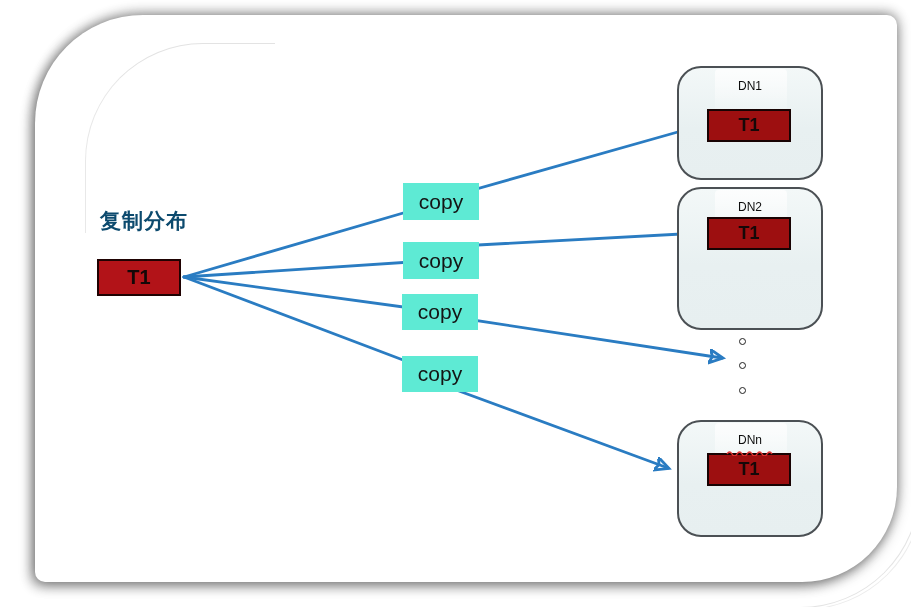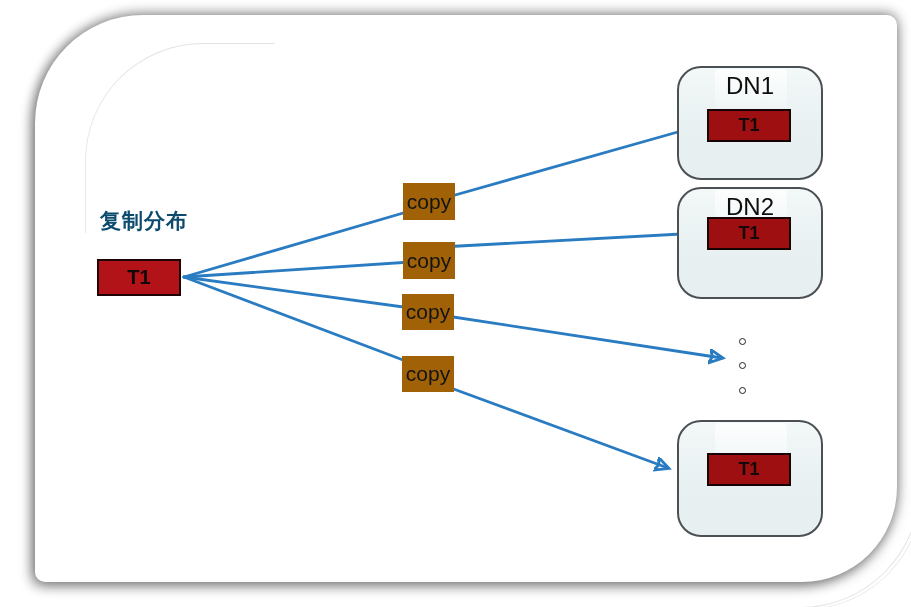--- a/index.html
+++ b/index.html
@@ -63,22 +63,22 @@
     font-weight: bold;
     z-index: 3;
   }
   .table-box.source {
     left: 97px; top: 259px; width: 84px; height: 37px;
     background: #b21318; font-size: 20px;
   }
 
   .copy-box {
     position: absolute;
-    width: 52px; height: 37px;
-    background: #a16207;
+    width: 76px; height: 37px;
+    background: #5eead4;
     display: flex; align-items: center; justify-content: center;
     font-size: 21px; color: #141414;
     z-index: 3;
   }
   .copy-1 { left: 403px; top: 183px; }
   .copy-2 { left: 403px; top: 242px; }
   .copy-3 { left: 402px; top: 294px; height: 36px; }
   .copy-4 { left: 402px; top: 356px; height: 36px; }
 
   .node-box {
@@ -92,28 +92,28 @@
   }
   .node-box::before {
     content: "";
     position: absolute;
     left: 36px; top: 1px; width: 72px; height: 48px;
     background: linear-gradient(180deg, rgba(255,255,255,.8), rgba(255,255,255,0));
     border-radius: 4px;
     pointer-events: none;
   }
   .node-dn1 { top: 66px;  height: 114px; }
-  .node-dn2 { top: 187px; height: 112px; }
+  .node-dn2 { top: 187px; height: 143px; }
   .node-dnn { top: 420px; height: 117px; }
 
   .node-title {
     position: relative;
     margin-top: 6px;
     text-align: center;
-    font-size: 24px; color: #0d0d0d;
+    font-size: 12px; color: #0d0d0d;
     line-height: 24px;
     z-index: 1;
   }
   .node-title .squiggle { display: block; margin: -2px auto 0 auto; }
 
   .node-table {
     position: absolute;
     left: 28px;
     width: 84px; height: 33px;
     display: flex; align-items: center; justify-content: center;
@@ -208,20 +208,26 @@
   <div class="node-box node-dn2">
     <div class="node-title">
       <span>DN2</span>
     </div>
     <div class="node-table">
       <span>T1</span>
     </div>
   </div>
 
   <div class="node-box node-dnn">
+    <div class="node-title">
+      <span>DNn</span>
+      <svg class="squiggle" width="48" height="6" viewBox="0 0 48 6" aria-hidden="true">
+        <path d="M1 4 Q3.5 0 6 4 T11 4 T16 4 T21 4 T26 4 T31 4 T36 4 T41 4 T46 4" fill="none" stroke="#e03030" stroke-width="1.4"></path>
+      </svg>
+    </div>
     <div class="node-table">
       <span>T1</span>
     </div>
   </div>
 
   <div class="dot dot-1"></div>
   <div class="dot dot-2"></div>
   <div class="dot dot-3"></div>
 
 

